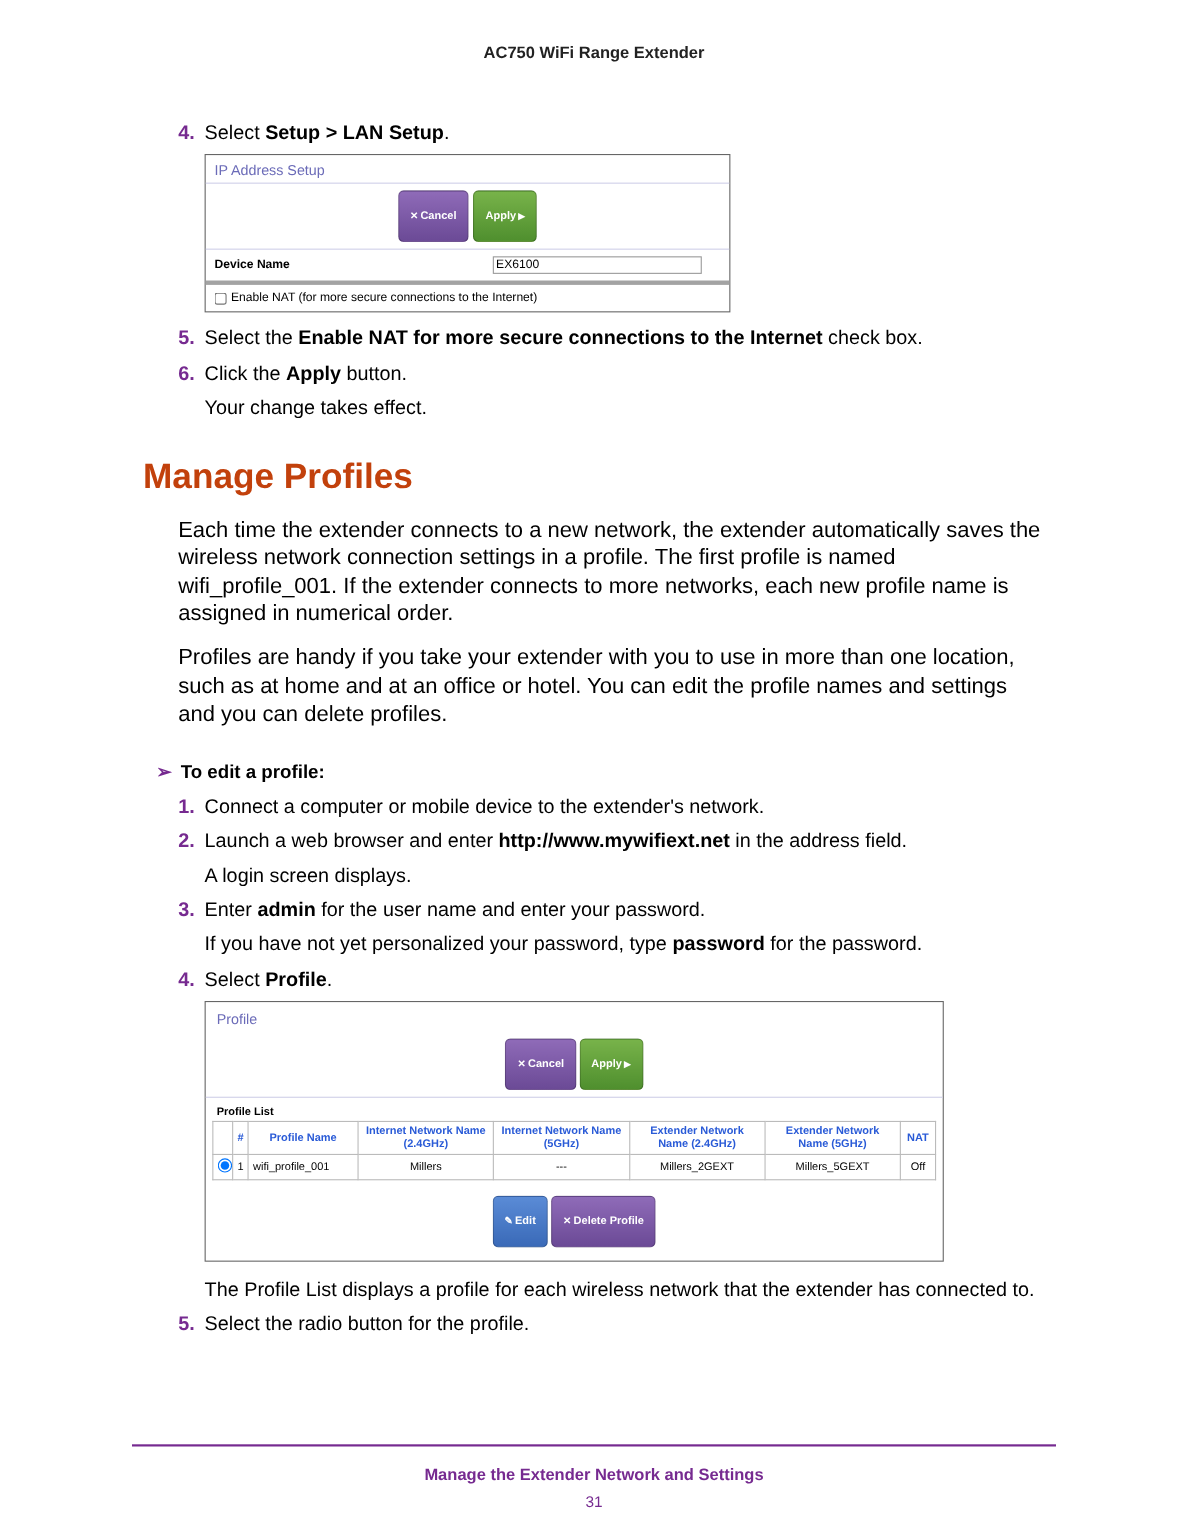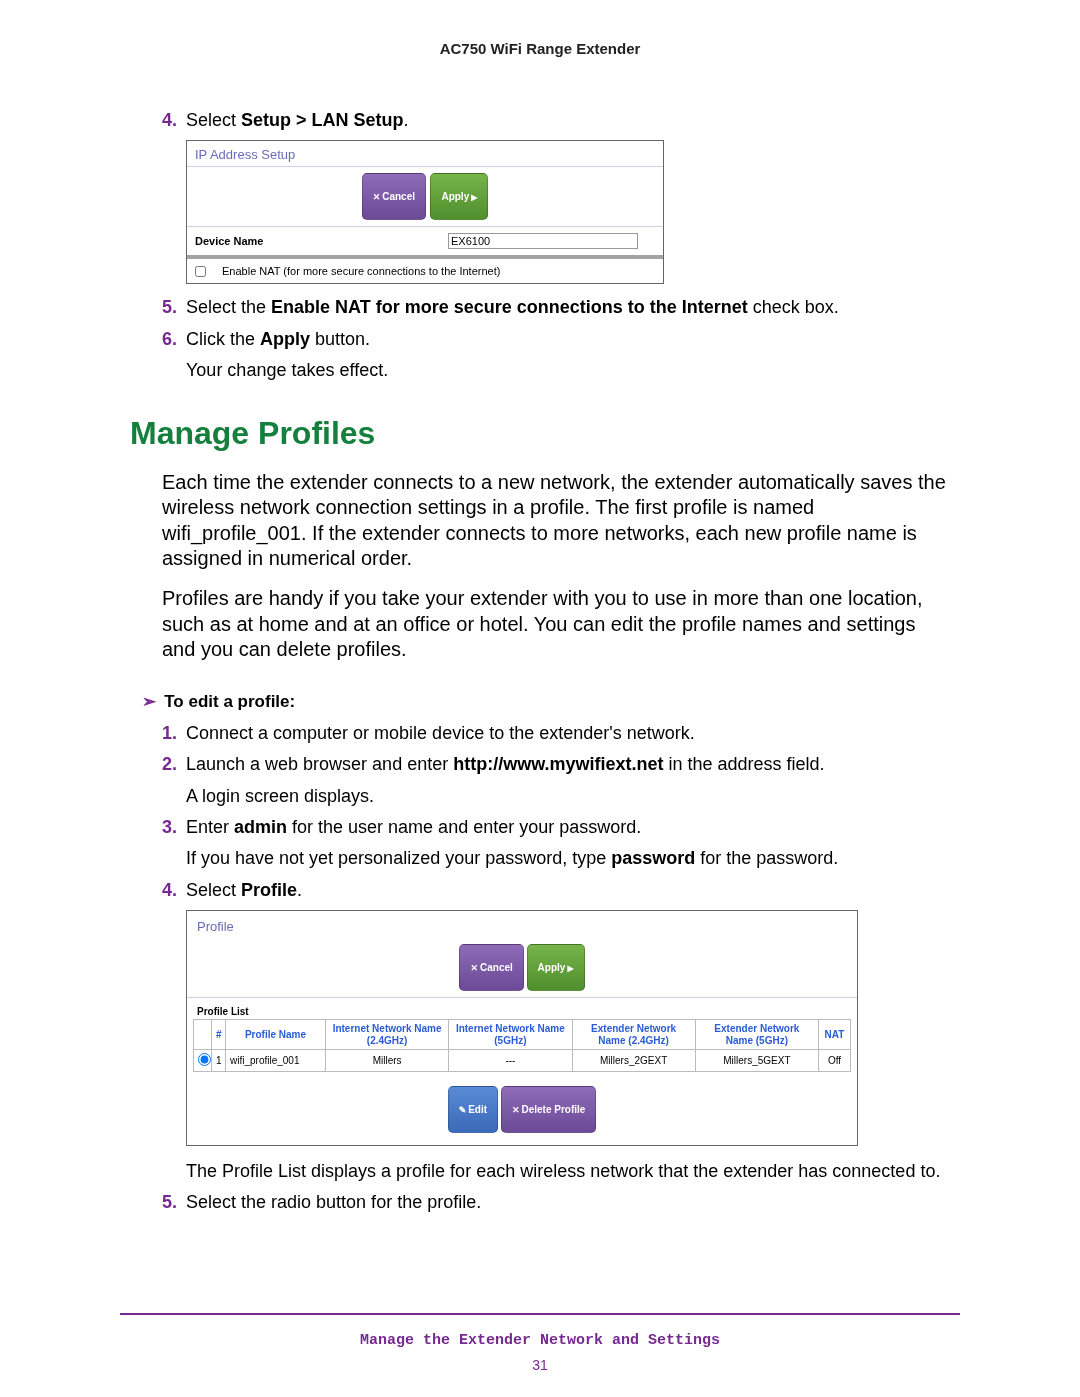--- a/index.html
+++ b/index.html
@@ -44,21 +44,21 @@
     color: #762a90;
   }
   .bold { font-weight: bold; }
   .sub-indent {
     margin-left: 56px;
     font-size: 18px;
     line-height: 1.3;
     margin-bottom: 8px;
   }
   h1.section {
-    color: #15803d;
+    color: #c2410c;
     font-family: "Trebuchet MS", Verdana, sans-serif;
     font-weight: bold;
     font-size: 32px;
     margin: 32px 0 18px 0;
   }
   .bodytext {
     font-size: 20px;
     line-height: 1.28;
     margin: 0 0 14px 32px;
   }
@@ -121,21 +121,21 @@
     font-size: 11px;
     height: 14px;
     border: 1px solid #999;
     padding: 0 2px;
   }
   .fig1-row3 {
     font-size: 11px;
     padding: 6px 8px;
     display: flex;
     align-items: center;
-    gap: 16px;
+    gap: 4px;
   }
   .fig1-row3 input[type=checkbox]{
     width: 11px; height: 11px; margin:0;
   }
 
   
   .fig2 {
     border: 1px solid #666;
     background: #fff;
     margin: 6px 0 14px 56px;
@@ -194,21 +194,21 @@
     bottom: 82px;
     height: 2px;
     background: #762a90;
   }
   .footer-text {
     position: absolute;
     left: 0; right: 0;
     bottom: 48px;
     text-align: center;
     color: #762a90;
-    font-family: Liberation Mono, monospace;
+    font-family: Liberation Sans, sans-serif;
     font-weight: bold;
     font-size: 15px;
   }
   .footer-page {
     position: absolute;
     left: 0; right: 0;
     bottom: 24px;
     text-align: center;
     color: #762a90;
     font-size: 14px;

